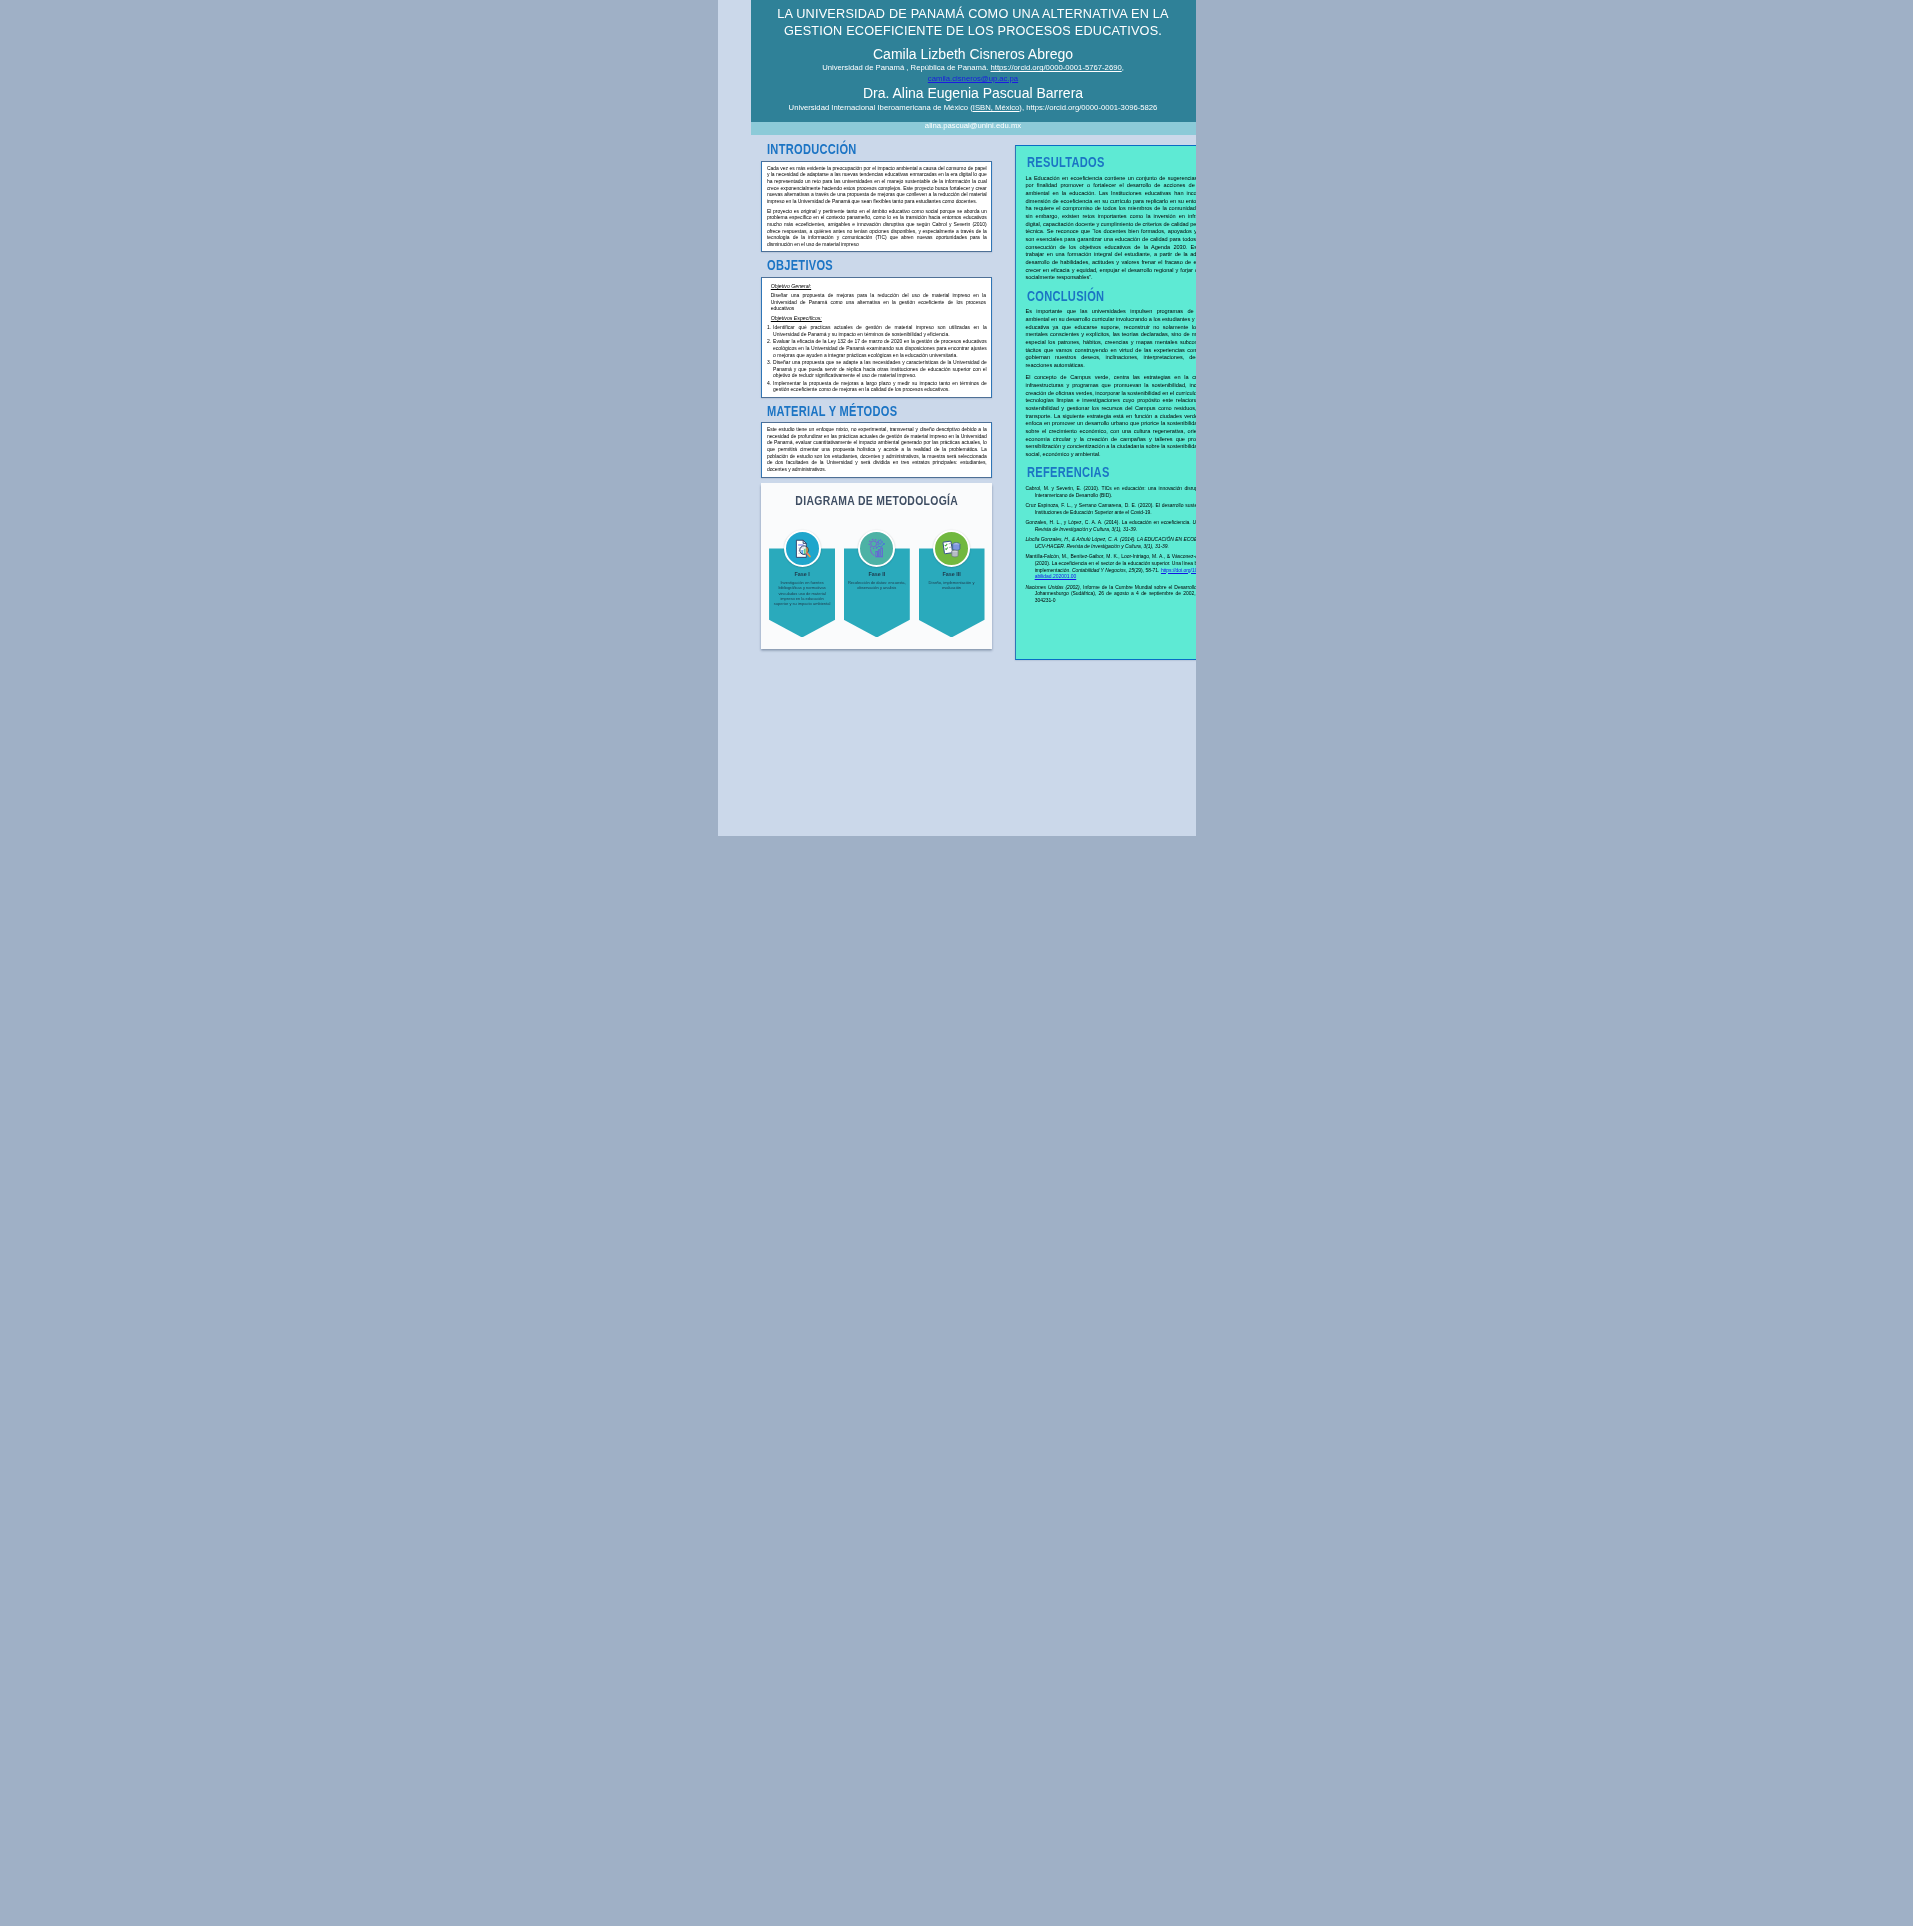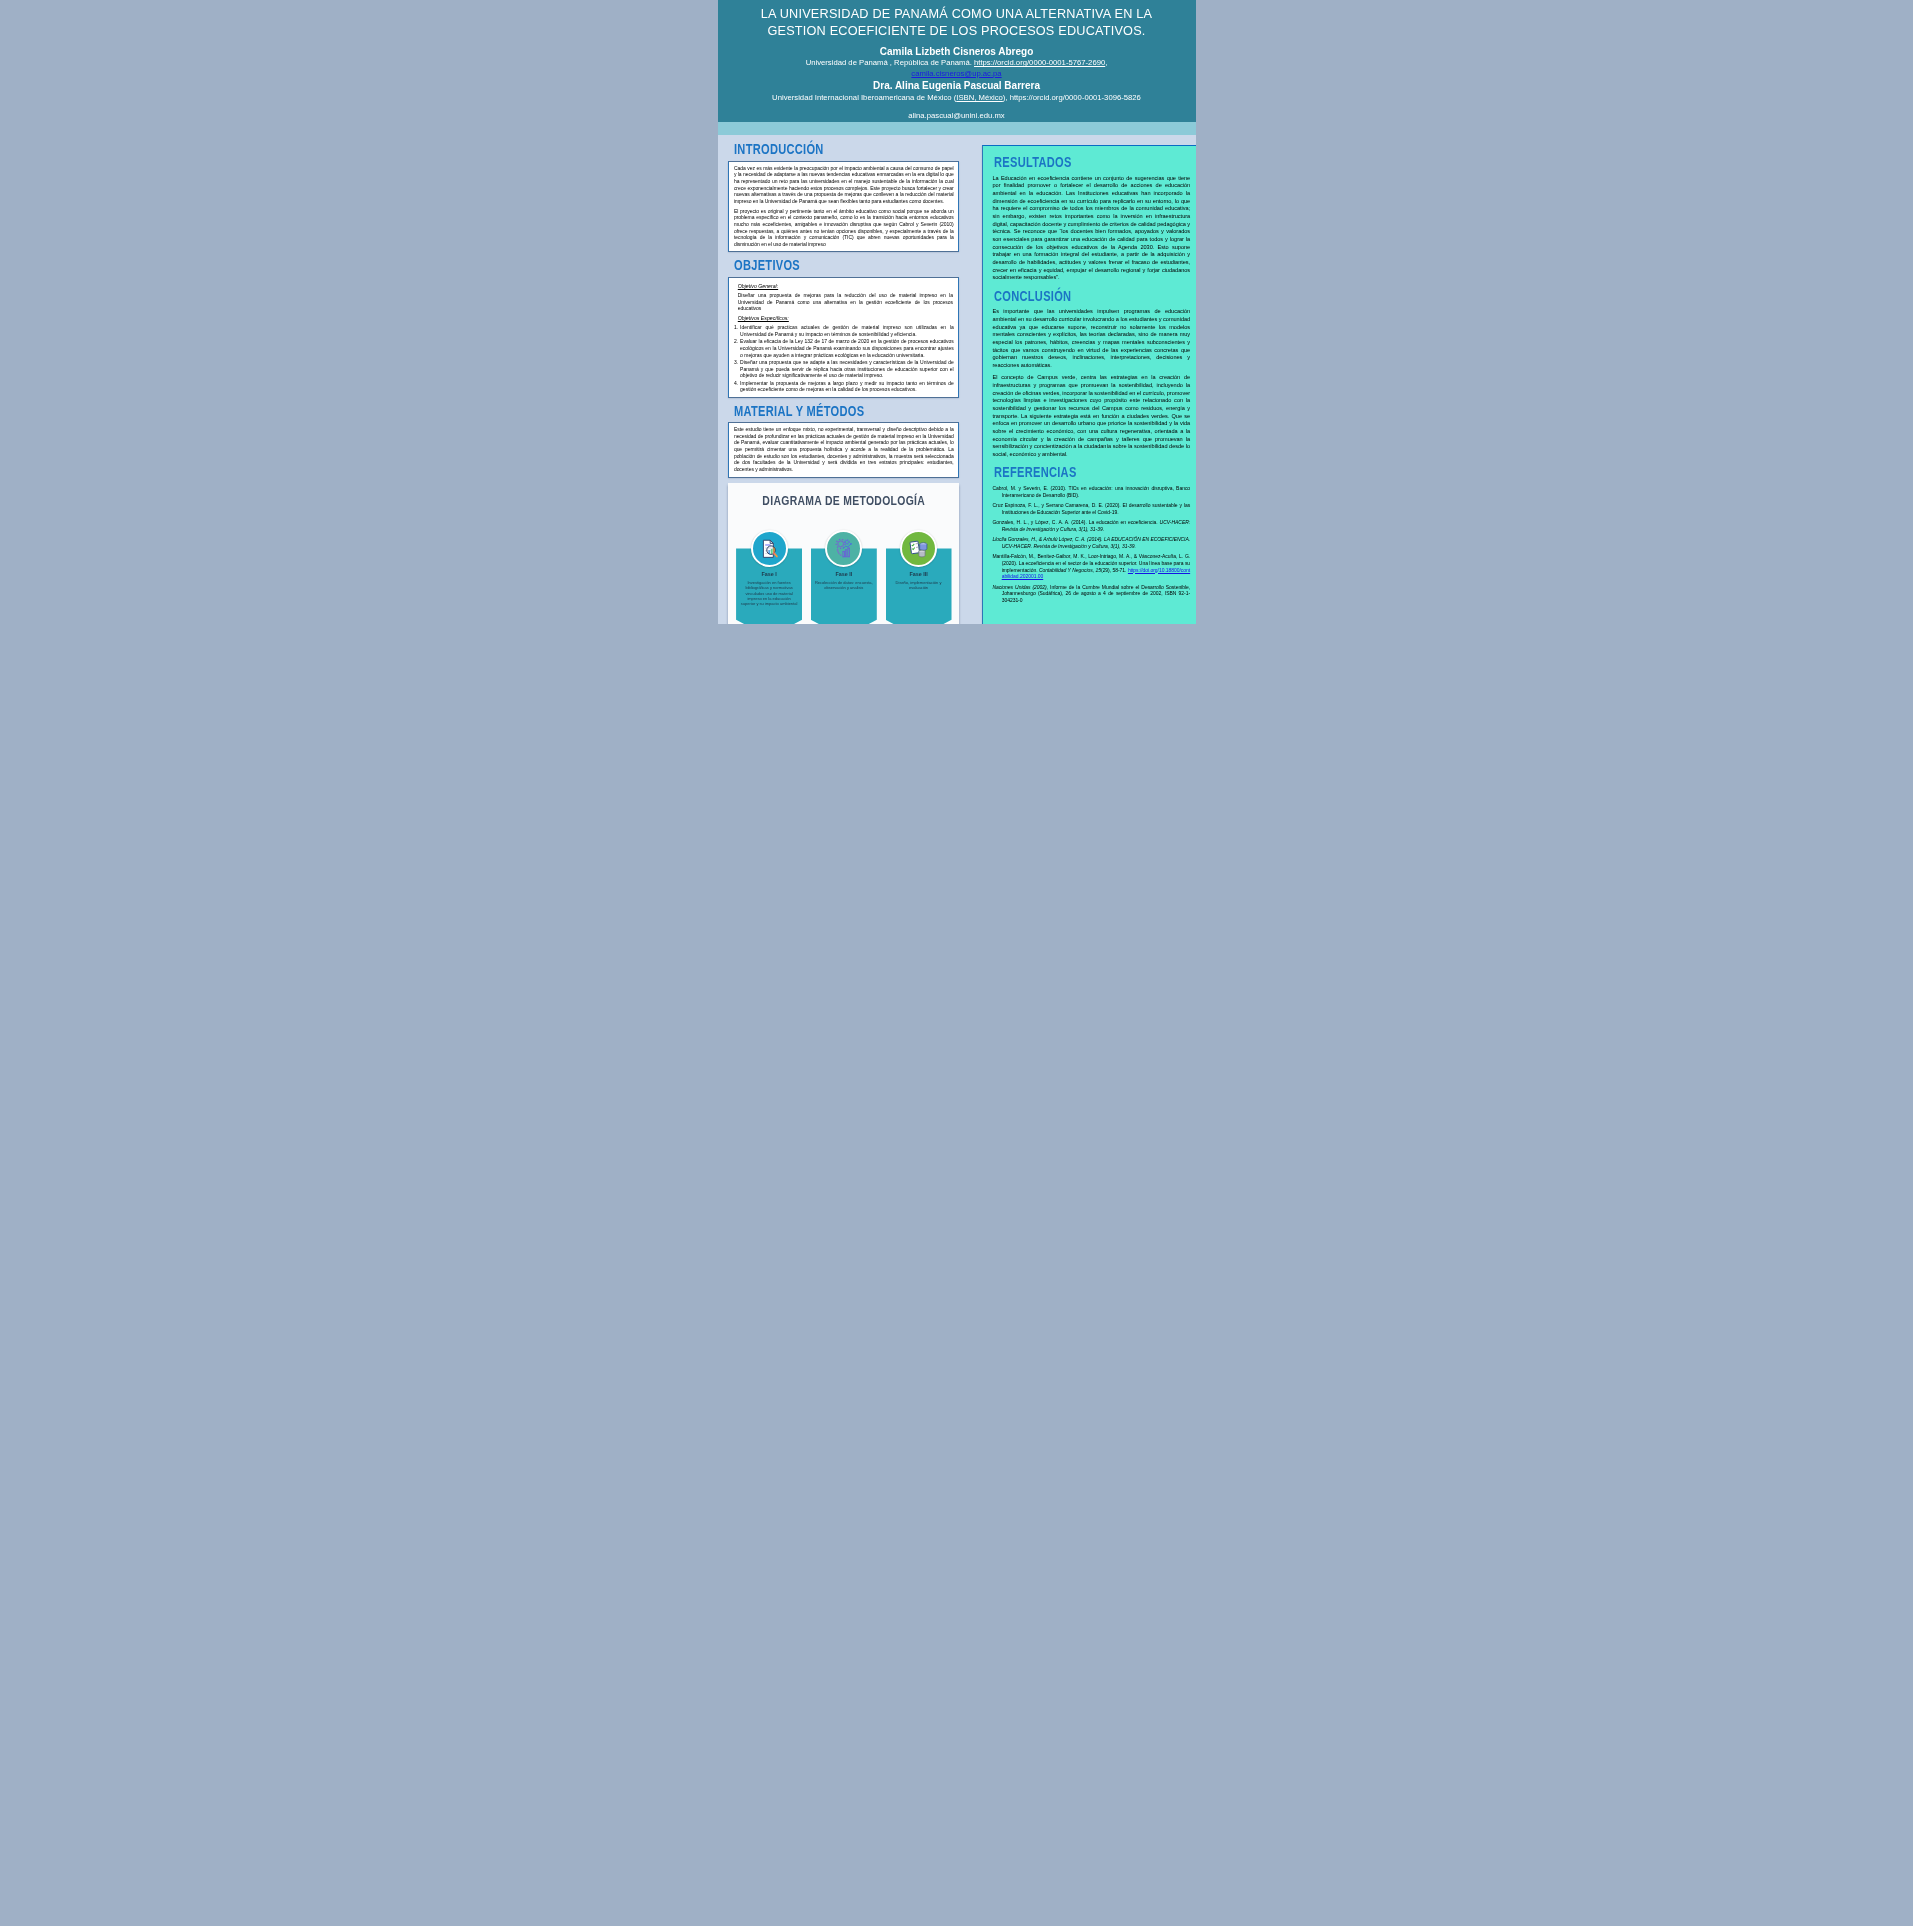--- a/index.html
+++ b/index.html
@@ -4,26 +4,26 @@
 <style>
   :root{
     --header-teal:#2f8198; --band-teal:#8ccad8; --page-bg:#cbd8ea;
     --heading-blue:#1b74c4; --link-blue:#1b1be0; --bar-blue:#0a6cc4;
     --box-border:#2e75b6; --box-border-dark:#4f7096;
     --pennant:#2aaabc; --phase1:#1fa6cc; --phase2:#4db2a5; --phase3:#71b83f;
     --diag-title:#3f4e63; --phase-text:#1e3a4c;
   }
   *{margin:0;padding:0;box-sizing:border-box;}
   body{background:#9fb0c6;font-family:"Liberation Sans",sans-serif;}
-  .page{width:478px;height:624px;background:var(--page-bg);margin:0 auto;overflow:hidden;position:relative;}
+  .page{width:478px;height:836px;background:var(--page-bg);margin:0 auto;overflow:hidden;position:relative;padding-left:33px;}
 
   
   .header{background:var(--header-teal);color:#fff;text-align:center;padding:6.2px 23px 3.9px;height:122px;}
   .title{font-size:12.7px;font-weight:400;line-height:1.32;letter-spacing:0.2px;margin:0 auto 6.2px;max-width:416px;}
-  .author{font-size:10px;font-weight:700;margin:2.3px 0 1.5px;}
+  .author{font-size:14px;font-weight:400;margin:2.3px 0 1.5px;}
   .affil{font-size:7.7px;font-weight:400;margin:1.5px 0;}
   .wlink{color:#fff;text-decoration:underline;text-align:center;}
   .wunder{text-decoration:underline;}
   .bluelink{color:var(--link-blue);text-decoration:underline;}
   .band{height:13px;background:var(--band-teal);}
 
   
   .content{display:flex;gap:23px;padding:1.5px 10.8px 0;}
   .col-left{width:231px;flex:0 0 231px;}
   .col-right{width:218px;flex:0 0 218px;}

